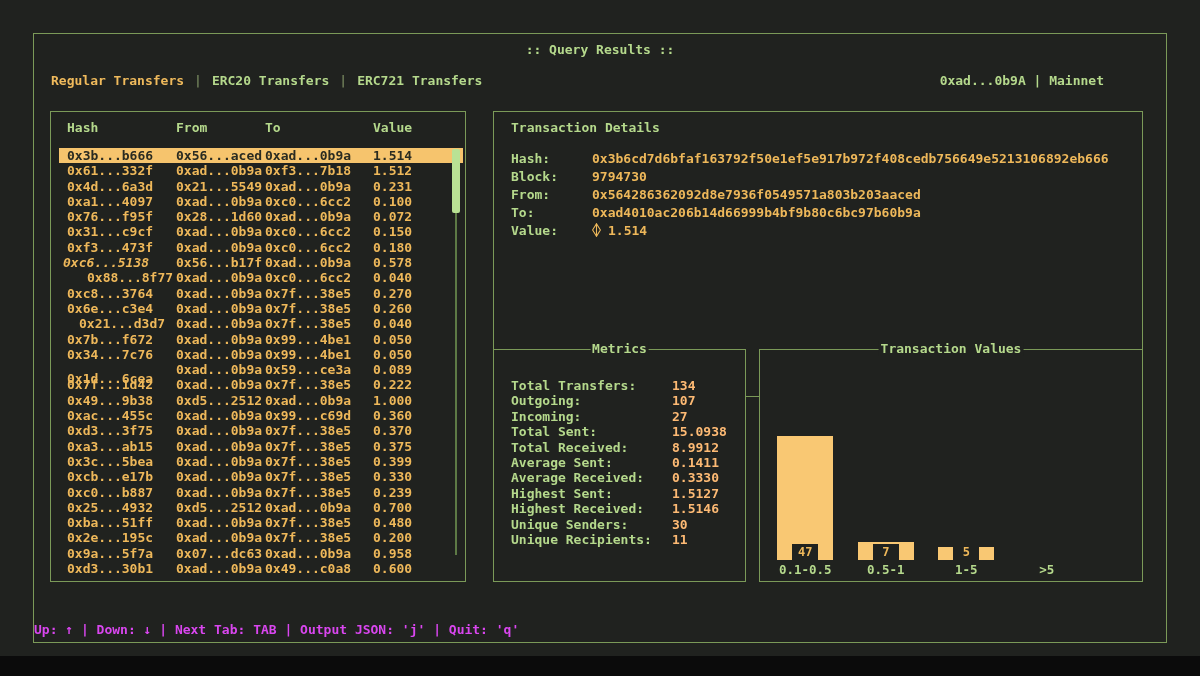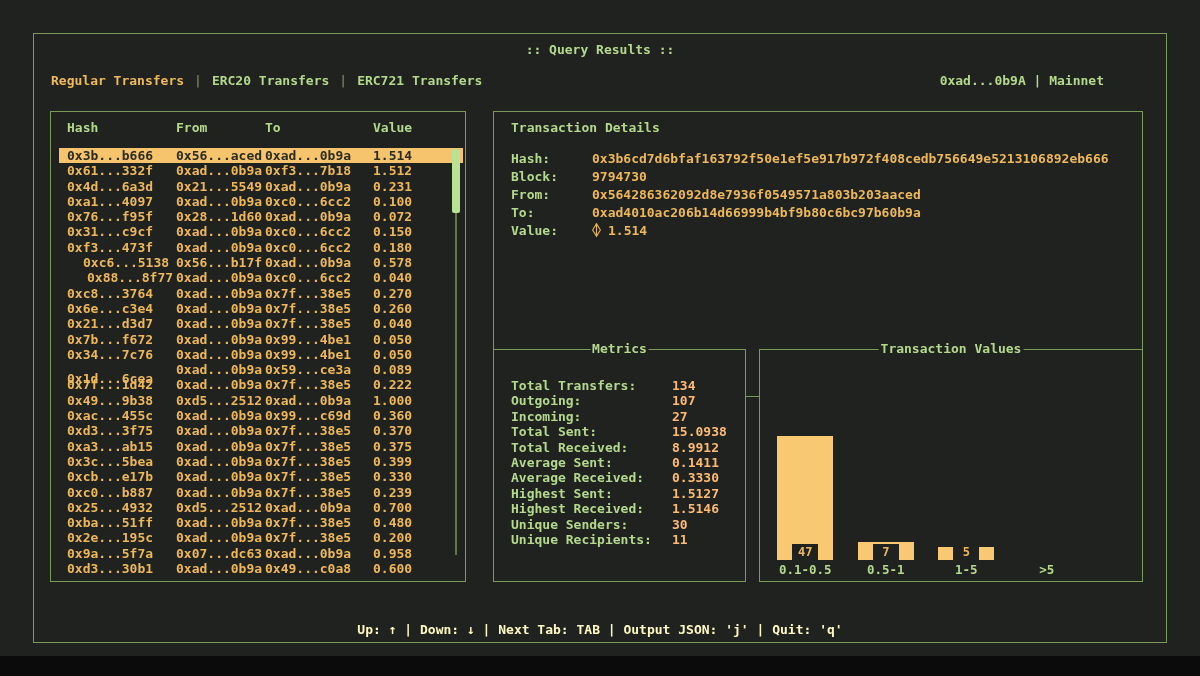--- a/index.html
+++ b/index.html
@@ -73,21 +73,21 @@
   .bar-count {
     position:absolute; bottom:0; left:50%; transform:translateX(-50%);
     min-width:26px; height:16px; line-height:16px; text-align:center;
     background:#20221f; color:#eeb85a; font-size:12px; padding:0 2px;
   }
   .x-label {
     position:absolute; bottom:-17px; left:0; width:100%;
     text-align:center; color:#b5d98c; font-size:12.5px; white-space:pre;
   }
 
-  .status { position:absolute; bottom:5px; left:0; width:100%; text-align:center; color:#fef9c3; white-space:pre; }
+  .status { position:absolute; bottom:5px; left:0; width:100%; text-align:left; color:#d946ef; white-space:pre; }
 </style>
 </head>
 <body>
 
 <div class="screen">
   <div class="app">
 
     <div class="title-bar">:: Query Results ::</div>
 
     <div class="tabs"><span class="tab active">Regular Transfers</span><span class="tab-sep">|</span><span class="tab">ERC20 Transfers</span><span class="tab-sep">|</span><span class="tab">ERC721 Transfers</span></div>
@@ -102,25 +102,25 @@
         <span style="left:322px">Value</span>
       </div>
       <div class="t-rows">
           <div class="t-row selected"><span style="left: 8px;">0x3b...b666</span><span style="left: 117px;">0x56...aced</span><span style="left: 206px;">0xad...0b9a</span><span style="left: 314px;">1.514</span></div>
           <div class="t-row"><span style="left: 8px;">0x61...332f</span><span style="left: 117px;">0xad...0b9a</span><span style="left: 206px;">0xf3...7b18</span><span style="left: 314px;">1.512</span></div>
           <div class="t-row"><span style="left: 8px;">0x4d...6a3d</span><span style="left: 117px;">0x21...5549</span><span style="left: 206px;">0xad...0b9a</span><span style="left: 314px;">0.231</span></div>
           <div class="t-row"><span style="left: 8px;">0xa1...4097</span><span style="left: 117px;">0xad...0b9a</span><span style="left: 206px;">0xc0...6cc2</span><span style="left: 314px;">0.100</span></div>
           <div class="t-row"><span style="left: 8px;">0x76...f95f</span><span style="left: 117px;">0x28...1d60</span><span style="left: 206px;">0xad...0b9a</span><span style="left: 314px;">0.072</span></div>
           <div class="t-row"><span style="left: 8px;">0x31...c9cf</span><span style="left: 117px;">0xad...0b9a</span><span style="left: 206px;">0xc0...6cc2</span><span style="left: 314px;">0.150</span></div>
           <div class="t-row"><span style="left: 8px;">0xf3...473f</span><span style="left: 117px;">0xad...0b9a</span><span style="left: 206px;">0xc0...6cc2</span><span style="left: 314px;">0.180</span></div>
-          <div class="t-row"><span style="left: 24px;">0xc6...5138</span><span style="left: 117px;">0x56...b17f</span><span style="left: 206px;">0xad...0b9a</span><span style="left: 314px;">0.578</span></div>
+          <div class="t-row"><span style="left: 4px; font-style: italic;">0xc6...5138</span><span style="left: 117px;">0x56...b17f</span><span style="left: 206px;">0xad...0b9a</span><span style="left: 314px;">0.578</span></div>
           <div class="t-row"><span style="left: 8px; margin-left: 20px;">0x88...8f77</span><span style="left: 117px;">0xad...0b9a</span><span style="left: 206px;">0xc0...6cc2</span><span style="left: 314px;">0.040</span></div>
           <div class="t-row"><span style="left: 8px;">0xc8...3764</span><span style="left: 117px;">0xad...0b9a</span><span style="left: 206px;">0x7f...38e5</span><span style="left: 314px;">0.270</span></div>
           <div class="t-row"><span style="left: 8px;">0x6e...c3e4</span><span style="left: 117px;">0xad...0b9a</span><span style="left: 206px;">0x7f...38e5</span><span style="left: 314px;">0.260</span></div>
-          <div class="t-row"><span style="left: 8px;">0x21...d3d7</span><span style="left: 117px;">0xad...0b9a</span><span style="left: 206px;">0x7f...38e5</span><span style="left: 314px;">0.040</span></div>
+          <div class="t-row"><span style="left: 20px;">0x21...d3d7</span><span style="left: 117px;">0xad...0b9a</span><span style="left: 206px;">0x7f...38e5</span><span style="left: 314px;">0.040</span></div>
           <div class="t-row"><span style="left: 8px;">0x7b...f672</span><span style="left: 117px;">0xad...0b9a</span><span style="left: 206px;">0x99...4be1</span><span style="left: 314px;">0.050</span></div>
           <div class="t-row"><span style="left: 8px;">0x34...7c76</span><span style="left: 117px;">0xad...0b9a</span><span style="left: 206px;">0x99...4be1</span><span style="left: 314px;">0.050</span></div>
           <div class="t-row"><span style="left: 8px; margin-top: 9px;">0x1d...6cea</span><span style="left: 117px;">0xad...0b9a</span><span style="left: 206px;">0x59...ce3a</span><span style="left: 314px;">0.089</span></div>
           <div class="t-row"><span style="left: 8px;">0x7f...1d42</span><span style="left: 117px;">0xad...0b9a</span><span style="left: 206px;">0x7f...38e5</span><span style="left: 314px;">0.222</span></div>
           <div class="t-row"><span style="left: 8px;">0x49...9b38</span><span style="left: 117px;">0xd5...2512</span><span style="left: 206px;">0xad...0b9a</span><span style="left: 314px;">1.000</span></div>
           <div class="t-row"><span style="left: 8px;">0xac...455c</span><span style="left: 117px;">0xad...0b9a</span><span style="left: 206px;">0x99...c69d</span><span style="left: 314px;">0.360</span></div>
           <div class="t-row"><span style="left: 8px;">0xd3...3f75</span><span style="left: 117px;">0xad...0b9a</span><span style="left: 206px;">0x7f...38e5</span><span style="left: 314px;">0.370</span></div>
           <div class="t-row"><span style="left: 8px;">0xa3...ab15</span><span style="left: 117px;">0xad...0b9a</span><span style="left: 206px;">0x7f...38e5</span><span style="left: 314px;">0.375</span></div>
           <div class="t-row"><span style="left: 8px;">0x3c...5bea</span><span style="left: 117px;">0xad...0b9a</span><span style="left: 206px;">0x7f...38e5</span><span style="left: 314px;">0.399</span></div>
           <div class="t-row"><span style="left: 8px;">0xcb...e17b</span><span style="left: 117px;">0xad...0b9a</span><span style="left: 206px;">0x7f...38e5</span><span style="left: 314px;">0.330</span></div>

